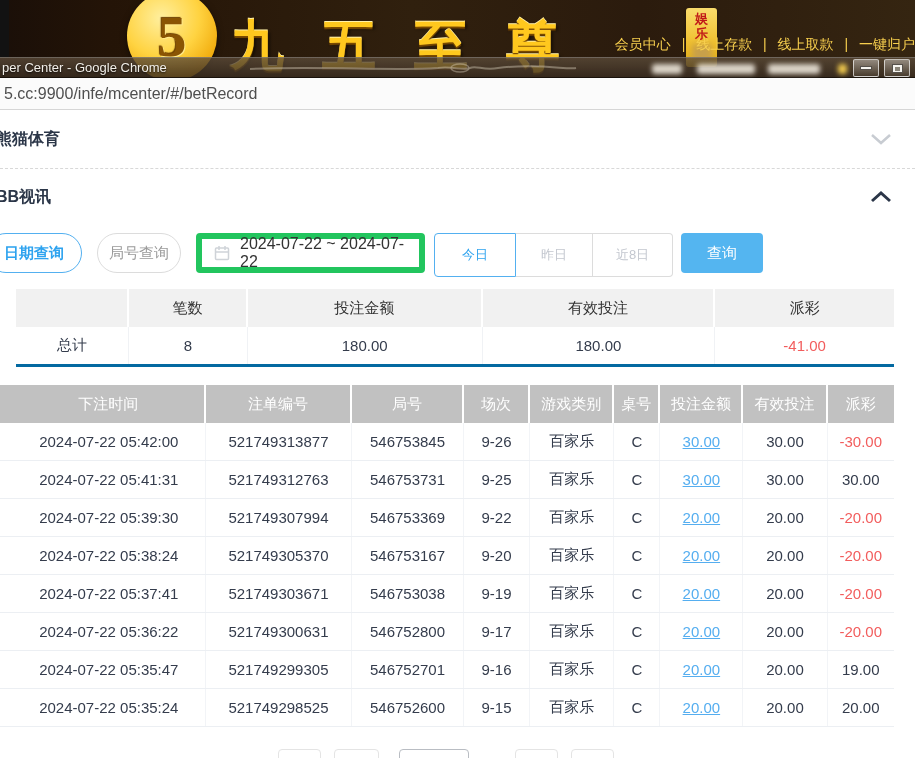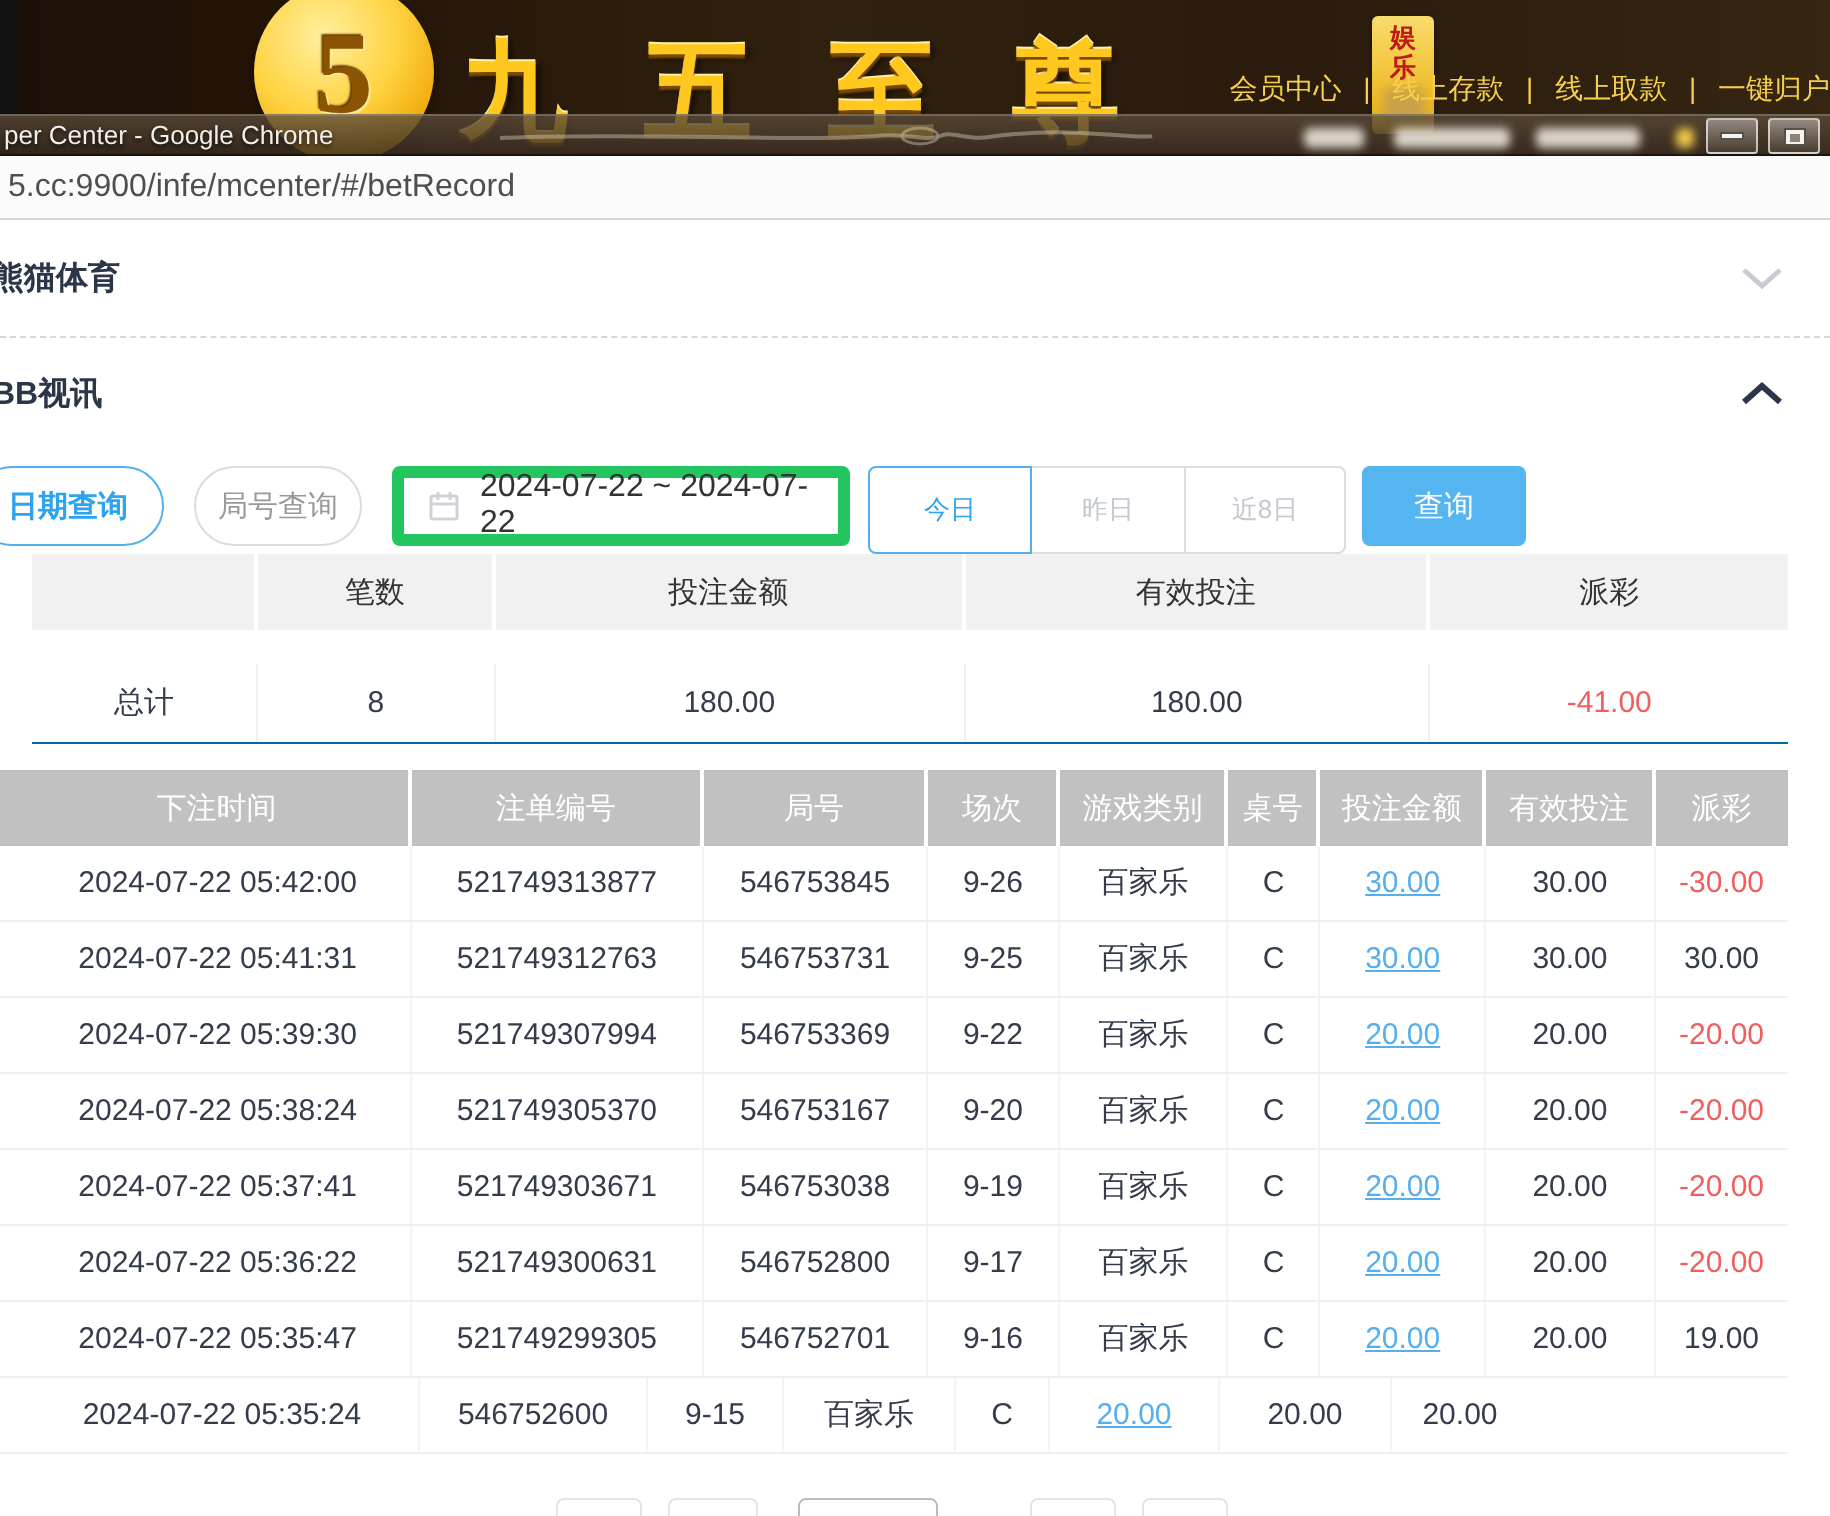--- a/index.html
+++ b/index.html
@@ -79,26 +79,26 @@
     justify-content:center; font-size:13px; background:#fff; cursor:pointer; }
   .seg-today { left:434px; width:82px; border:1px solid #53b0f0; color:#2ea3ef;
     border-radius:4px 0 0 4px; z-index:2; }
   .seg-yday { left:516px; width:77px; border:1px solid #dcdcdc; border-left:none; color:#c3c7cf; }
   .seg-8d { left:593px; width:80px; border:1px solid #dcdcdc; border-left:none; color:#c3c7cf;
     border-radius:0 4px 4px 0; }
   .search-btn { position:absolute; left:681px; top:0; width:82px; height:40px; border:none;
     border-radius:4px; background:#54b5f0; color:#fff; font-size:15px; cursor:pointer; }
 
   
-  .sum-table { position:absolute; left:0; top:167px; width:894px;padding-left:16px; }
+  .sum-table { position:absolute; left:0; top:179px; width:894px;padding-left:16px; }
   .sum-head { display:flex; height:38px; }
   .sum-head .cell { background:#f1f1f1; border-right:2px solid #fff; display:flex;
     align-items:center; justify-content:center; font-size:15px; color:#333; }
   .sum-head .cell:last-child { border-right:none; }
-  .sum-body { display:flex; height:40px; border-bottom:1px solid #0369a1;margin-top:17px; }
+  .sum-body { display:flex; height:40px; border-bottom:3px solid #0369a1; }
   .sum-body .cell { display:flex; align-items:center; justify-content:center;
     font-size:15px; color:#343c4c; border-right:1px solid #f0f2f5; }
   .sum-body .cell:last-child { border-right:none; }
   .s1{width:115px;} .s2{width:121px;} .s3{width:239px;} .s4{width:237px;} .s5{width:182px;}
   .neg { color:#f25d5d !important; }
 
   
   .bet-table { position:absolute; left:0; top:275px; width:894px; }
   .bet-head { display:flex; height:38px; }
   .bet-head .cell { background:#c1c1c1; border-right:2px solid #fff; display:flex;
@@ -322,20 +322,21 @@
             <div class="cell c5">百家乐</div>
             <div class="cell c6">C</div>
             <div class="cell c7">
               <a class="amt-link">20.00</a>
             </div>
             <div class="cell c8">20.00</div>
             <div class="cell c9">19.00</div>
           </div>
           <div class="trow">
             <div class="cell c1">2024-07-22 05:35:24</div>
+            <div class="cell c2">521749298525</div>
             <div class="cell c3">546752600</div>
             <div class="cell c4">9-15</div>
             <div class="cell c5">百家乐</div>
             <div class="cell c6">C</div>
             <div class="cell c7">
               <a class="amt-link">20.00</a>
             </div>
             <div class="cell c8">20.00</div>
             <div class="cell c9">20.00</div>
           </div>

